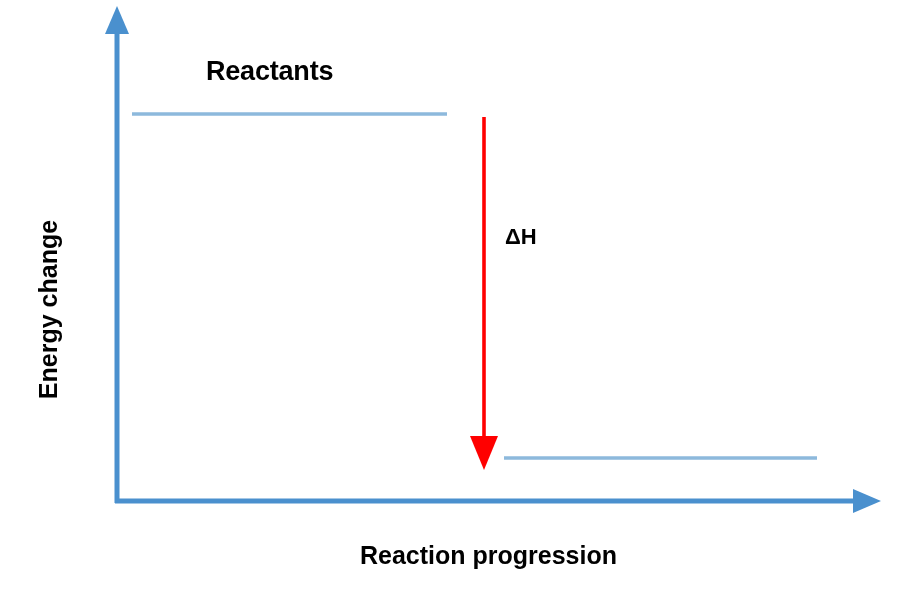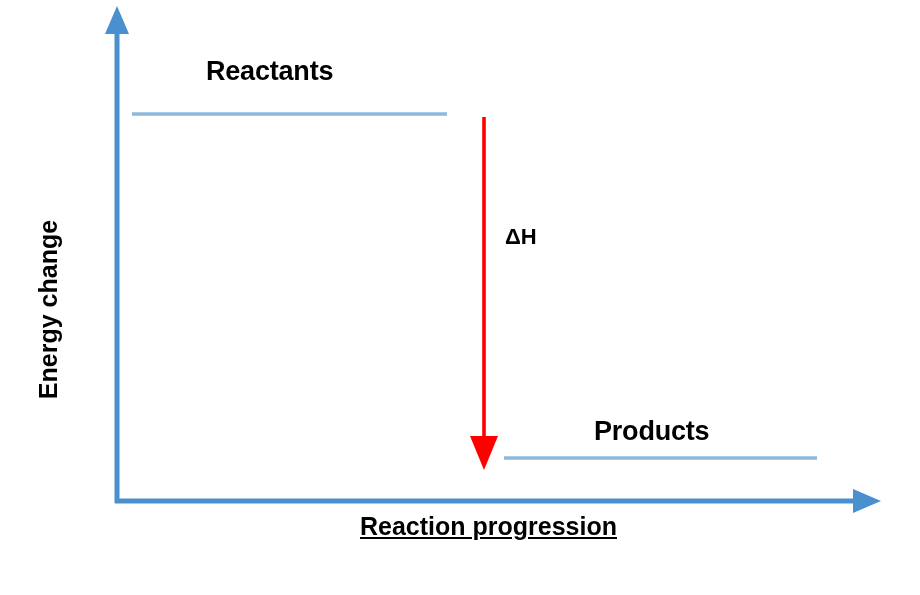--- a/index.html
+++ b/index.html
@@ -51,23 +51,22 @@
     left: -52px;
     top: 297px;
     width: 200px;
     text-align: center;
     font-size: 25px;
     transform: rotate(-90deg);
     transform-origin: center center;
   }
   #x-axis-title {
     left: 360px;
-    top: 514px;
+    top: 543px;
     font-size: 25px;
-    text-decoration: underline;
   }
 </style>
 </head>
 <body>
 
 <div id="stage">
 
   <svg id="diagram-svg" viewBox="0 0 920 595">
 
     <line x1="117" y1="503" x2="117" y2="30" stroke="#4A90CE" stroke-width="5"></line>
@@ -82,21 +81,20 @@
 
     <line x1="504" y1="458" x2="817" y2="458" stroke="#8DB9DC" stroke-width="3.4"></line>
 
     <line x1="484" y1="117" x2="484" y2="444" stroke="#FF0000" stroke-width="3.6"></line>
 
     <polygon points="484,470 470,436 498,436" fill="#FF0000"></polygon>
   </svg>
 
   <div class="label" id="reactants-label">Reactants</div>
 
-  <div class="label" id="products-label">Products</div>
 
   <div class="label" id="delta-h-label">ΔH</div>
 
   <div class="label" id="y-axis-title">Energy change</div>
 
   <div class="label" id="x-axis-title">Reaction progression</div>
 
 </div>
 
 </body></html>

